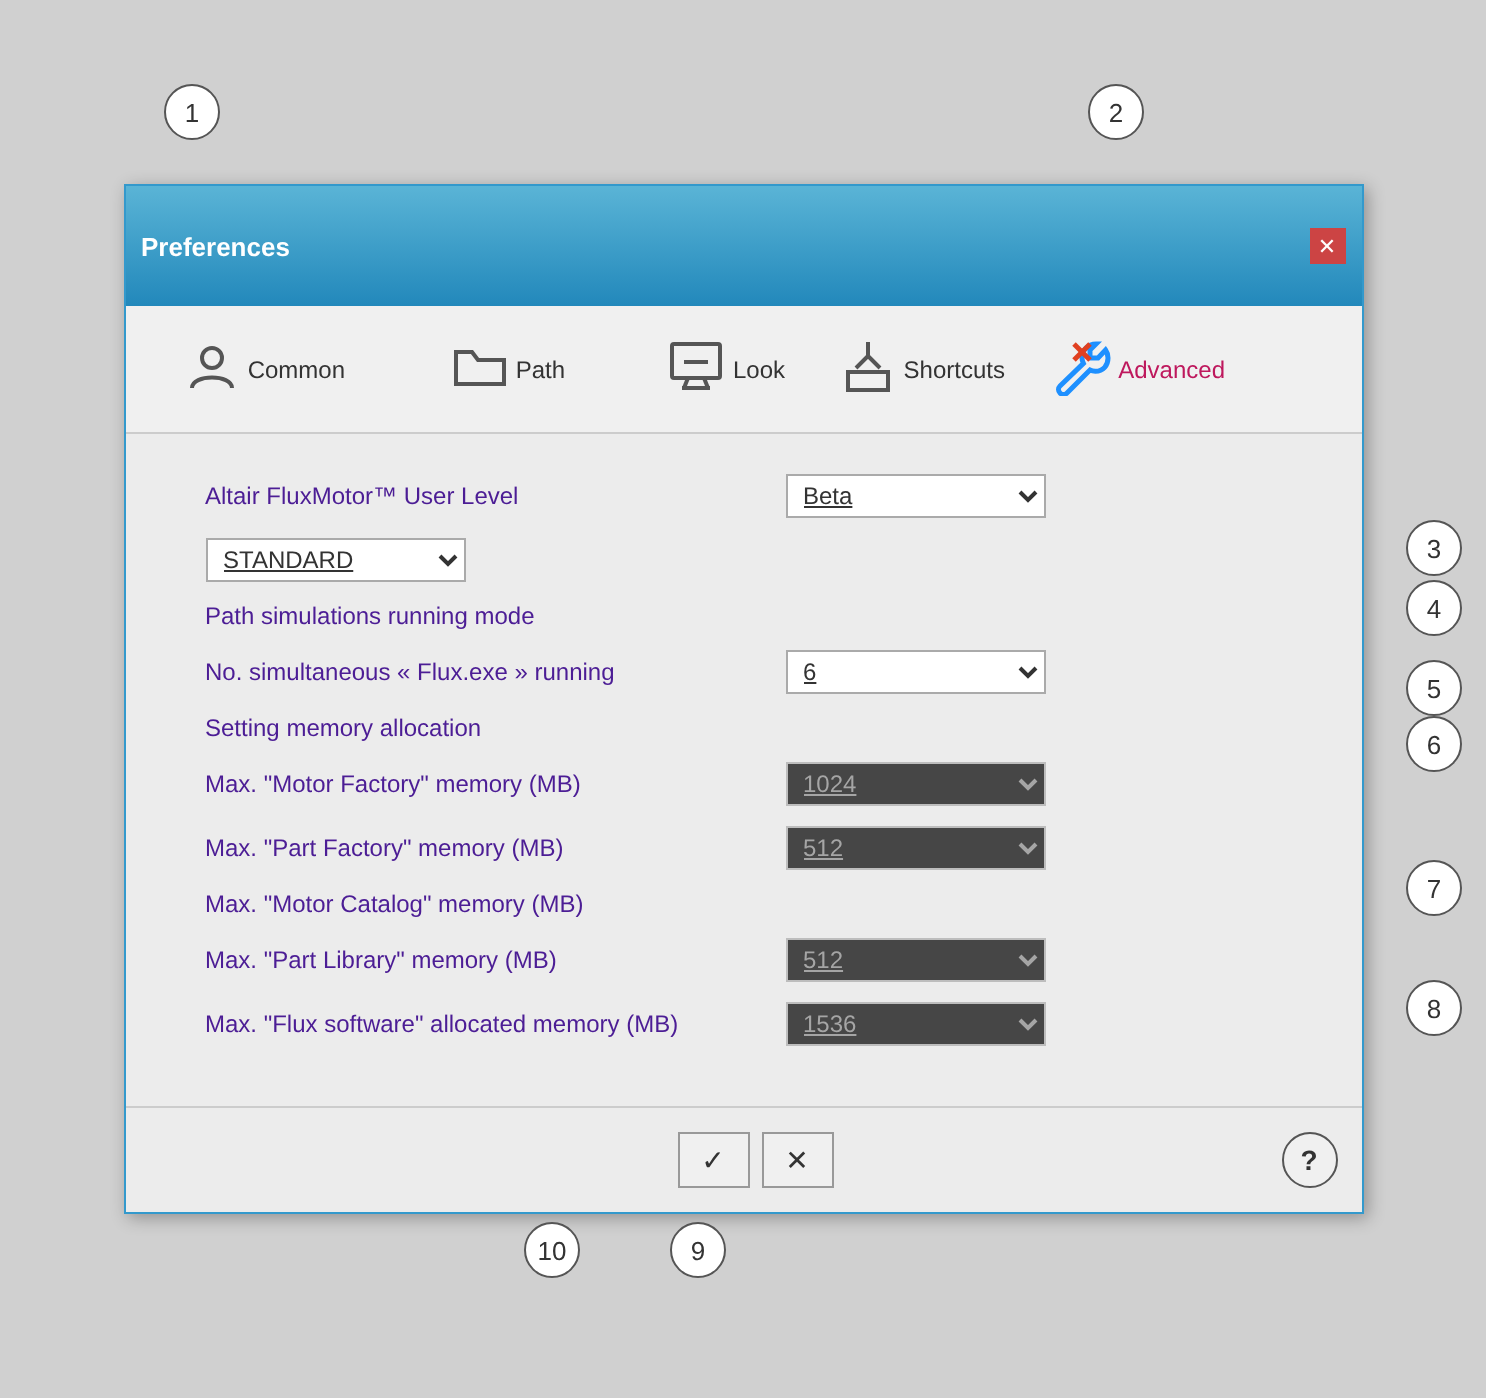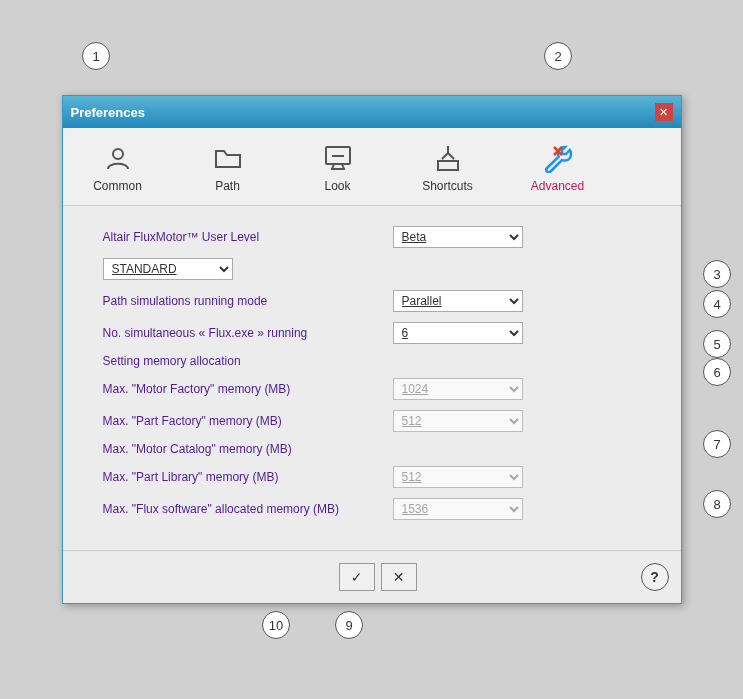--- a/index.html
+++ b/index.html
@@ -53,21 +53,21 @@
     .dialog {
       position: relative;
       width: 620px;
       background: #e8e8e8;
       border: 1.5px solid #3399cc;
       box-shadow: 2px 2px 8px rgba(0,0,0,0.3);
     }
 
     .dialog-titlebar {
       background: linear-gradient(to bottom, #5ab4d6, #2288bb);
-      padding: 7px 8px;
+      padding: 21px 8px;
       display: flex;
       align-items: center;
       justify-content: space-between;
       color: white;
       font-size: 13px;
       font-weight: bold;
     }
 
     .dialog-close-btn {
       background: #cc4444;
@@ -86,21 +86,20 @@
     .toolbar {
       background: #f0f0f0;
       border-bottom: 1px solid #ccc;
       display: flex;
       align-items: center;
       padding: 8px 0;
     }
 
     .toolbar-item {
       display: flex;
-      flex-direction: column;
       align-items: center;
       width: 110px;
       cursor: pointer;
       padding: 4px 0;
       color: #333;
       font-size: 12px;
       justify-content: flex-end;
     }
 
     .toolbar-item.active {
@@ -144,21 +143,21 @@
       height: 22px;
       border: 1px solid #aaa;
       background: white;
       font-size: 12px;
       padding: 0 4px;
       color: #333;
       text-decoration: underline;
     }
 
     .form-select:disabled {
-      background: #ffffff;
+      background: #000000;
       color: #888;
     }
 
     
     .footer {
       background: #ececec;
       border-top: 1px solid #ccc;
       padding: 12px;
       display: flex;
       align-items: center;
@@ -287,21 +286,20 @@
       <div id="form-rows-container">
           <div class="form-row">
             <span class="form-label">Altair FluxMotor™ User Level</span>
             <select class="form-select"><option>Beta</option></select>
           </div>
           <div class="form-row">
             <select class="form-select"><option>STANDARD</option></select>
           </div>
           <div class="form-row">
             <span class="form-label">Path simulations running mode</span>
-            <select class="form-select"><option>Parallel</option></select>
           </div>
           <div class="form-row">
             <span class="form-label">No. simultaneous « Flux.exe » running</span>
             <select class="form-select"><option>6</option></select>
           </div>
           <div class="form-row">
             <span class="form-label">Setting memory allocation</span>
           </div>
           <div class="form-row">
             <span class="form-label">Max. "Motor Factory" memory (MB)</span>

